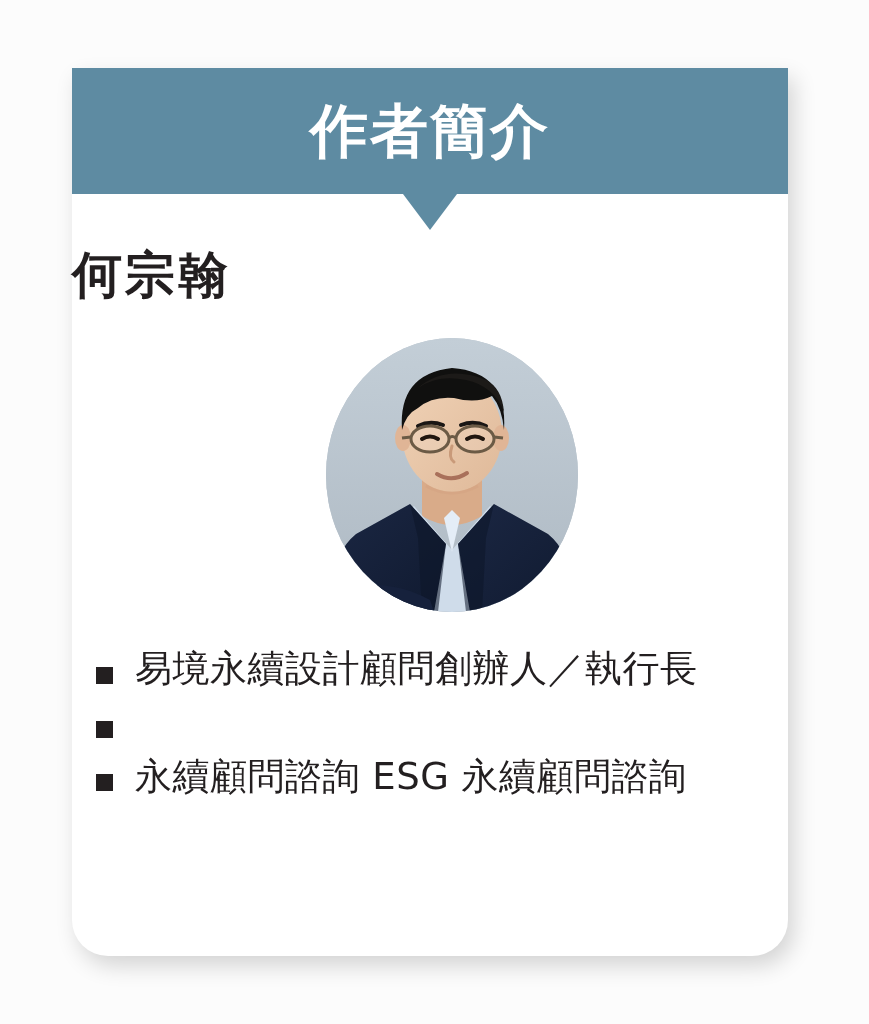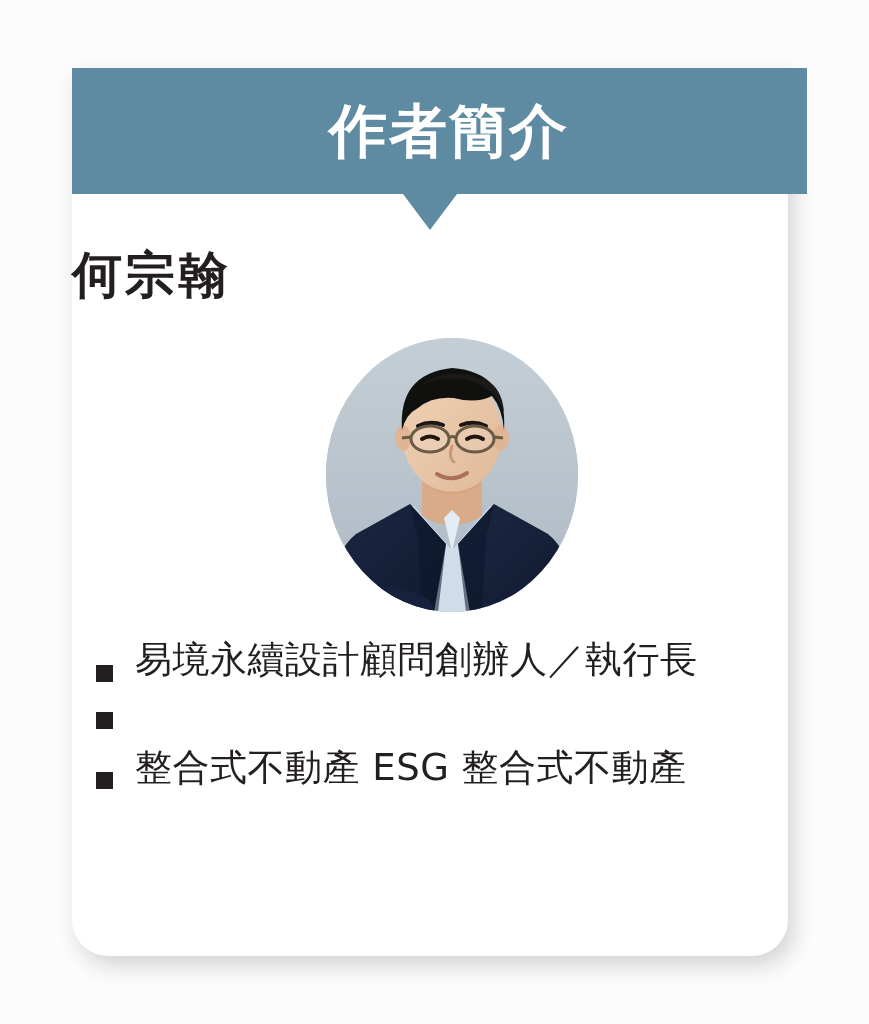--- a/index.html
+++ b/index.html
@@ -33,21 +33,20 @@
   .banner {
     position: absolute;
     left: 0;
     top: 0;
     width: 716px;
     height: 126px;
     background: #5e8ba2;
     display: flex;
     align-items: center;
     justify-content: center;
-    padding-left: 19px;
   }
   .banner-title {
     color: #ffffff;
     font-size: 58px;
     font-weight: 700;
     letter-spacing: 2px;
     line-height: 1;
     text-align: center;
     white-space: nowrap;
     font-family: "DejaVu Sans", "Liberation Sans", sans-serif;
@@ -97,22 +96,23 @@
     position: absolute;
     left: 24px;
     top: 570px;
     width: 690px;
     margin: 0;
     padding: 0;
     list-style: none;
   }
   .bullet-item {
     display: flex;
-    align-items: flex-end;
+    align-items: center;
     margin-bottom: 17px;
+    margin-top: 9px;
   }
   .bullet-marker {
     flex: 0 0 auto;
     width: 17px;
     height: 17px;
     background: #231f20;
     margin-top: 13px;
     margin-right: 22px;
   }
   .bullet-text {
@@ -198,17 +198,17 @@
   <ul class="bullet-list">
     <li class="bullet-item">
       <span class="bullet-marker"></span>
       <span class="bullet-text">易境永續設計顧問創辦人／執行長</span>
     </li>
     <li class="bullet-item">
       <span class="bullet-marker"></span>
     </li>
     <li class="bullet-item">
       <span class="bullet-marker"></span>
-      <span class="bullet-text">整合式不動產 ESG 整合式不動產</span>
+      <span class="bullet-text">永續顧問諮詢 ESG 永續顧問諮詢</span>
     </li>
   </ul>
 
 </div>
 
 </body></html>

